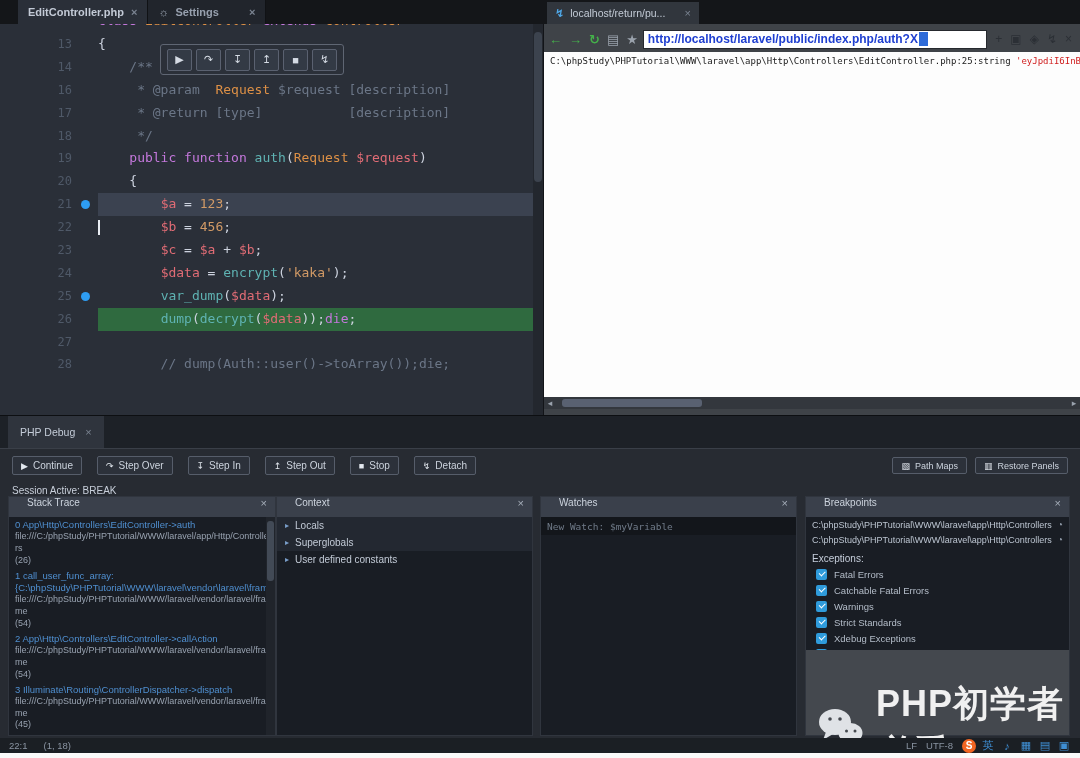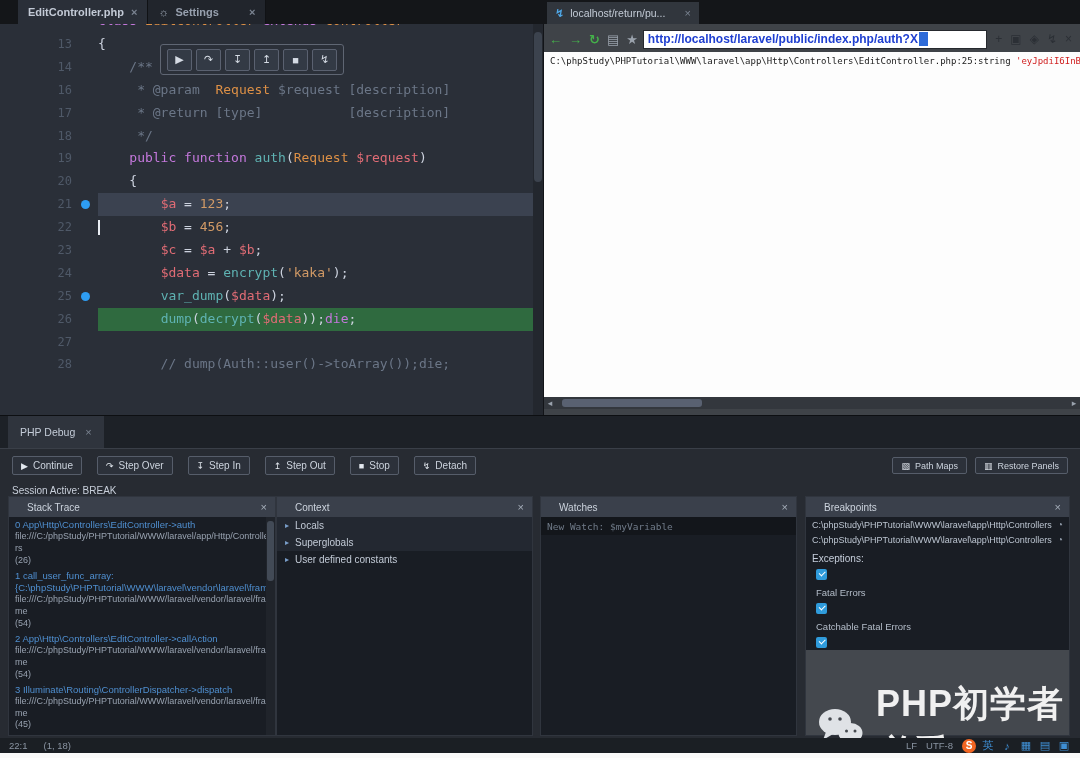--- a/index.html
+++ b/index.html
@@ -60,39 +60,39 @@
   .dp-tab { margin-left:8px; background:#2f343d; padding:0 12px; display:flex; align-items:center; gap:10px; font-size:10.5px; color:#c4ccd8; }
   .dp-toolbar { height:33px; display:flex; align-items:center; padding:0 12px; }
   .dp-left { display:flex; gap:15px; } .dp-right { margin-left:auto; display:flex; gap:8px; }
   .dbtn { height:19px; border:1px solid #565d6a; background:#2c313a; color:#ccd3dd; font-size:10px; padding:0 8px; display:flex; gap:5px; align-items:center; border-radius:2px; cursor:pointer; }
   .dbtn-ic { font-size:9px; color:#e3e8ef; }
   .dp-right .dbtn { font-size:9px; height:17px; }
   .session { padding:3px 12px 0; font-size:10px; color:#c8cfda; }
   .panel { position:absolute; top:80px; height:240px; background:#191d24; border:1px solid #30353e; }
   .p-stack { left:8px; width:268px; } .p-context { left:276px; width:257px; }
   .p-watches { left:540px; width:257px; } .p-break { left:805px; width:265px; }
-  .panel-h { height:20px; background:#3a404b; display:flex; align-items:center; padding:0 8px 0 18px; font-size:10px; color:#ccd3dd; }
+  .panel-h { height:20px; background:#3a404b; display:flex; align-items:flex-start; padding:0 8px 0 18px; font-size:10px; color:#ccd3dd; }
   .panel-title { flex:1; }
   .panel-x { color:#a6aeba; font-size:11px; cursor:pointer; }
   .panel-b { position:absolute; left:0; right:0; top:20px; bottom:0; overflow:hidden; }
   .frame { padding:2px 6px 3px; }
   .f-title { color:#4f8fd0; font-size:9.5px; line-height:1.3; word-break:break-all; cursor:pointer; }
   .f-file { color:#98a2b0; font-size:9px; line-height:1.3; word-break:break-all; }
   .f-line { color:#98a2b0; font-size:9px; }
   .pvscroll { position:absolute; right:0; top:20px; bottom:0; width:9px; background:#20242b; }
   .pvthumb { position:absolute; right:1px; top:4px; width:7px; height:60px; background:#424a56; border-radius:3px; }
   .ctx { display:flex; align-items:center; gap:6px; padding:3px 8px; color:#c2cad6; font-size:10px; cursor:pointer; }
   .ctx:nth-child(-n+2){ background:#232831; }
   .tri { color:#7ba0cc; font-size:8px; }
   .winput { display:block; width:100%; height:18px; background:#13161b; border:0; outline:0; color:#707b89; font:9.5px "DejaVu Sans Mono",monospace; padding:2px 6px; }
   .bfile { display:flex; align-items:center; color:#bcc5d1; font-size:9px; padding:2px 6px; gap:4px; cursor:pointer; }
   .bfile .txt { flex:1; overflow:hidden; white-space:nowrap; }
   .bficon { color:#8a94a2; font-size:10px; }
   .exlabel { padding:6px 6px 2px; color:#c6cedb; font-size:10px; }
-  .exrow { display:flex; align-items:flex-start; gap:7px; padding:2.5px 10px; cursor:pointer;flex-direction:column; }
+  .exrow { display:flex; align-items:flex-end; gap:7px; padding:2.5px 10px; cursor:pointer; }
   .cb { width:11px; height:11px; background:#2f9bdb; border-radius:2px; position:relative; flex:0 0 auto; }
   .cb::after { content:""; position:absolute; left:2.5px; top:2.5px; width:5px; height:2.5px; border-left:1.6px solid #fff; border-bottom:1.6px solid #fff; transform:rotate(-45deg); }
   .exname { color:#b4bdc9; font-size:9.5px; }
   
   .wm-back { position:absolute; left:806px; top:650px; width:263px; height:85px; background:#44484e; }
   .watermark { position:absolute; left:818px; top:680px; display:flex; align-items:center; gap:12px; }
   .wm-text { font-size:36px; font-weight:600; color:#f0f0f0; letter-spacing:1px; }
   
   .statusbar { position:absolute; left:0; top:738px; width:1080px; height:15px; background:#1b1f24; display:flex; align-items:center; padding:0 9px; font-size:9.5px; color:#8a94a2; gap:16px; }
   .sb-right { margin-left:auto; display:flex; align-items:center; gap:9px; }

